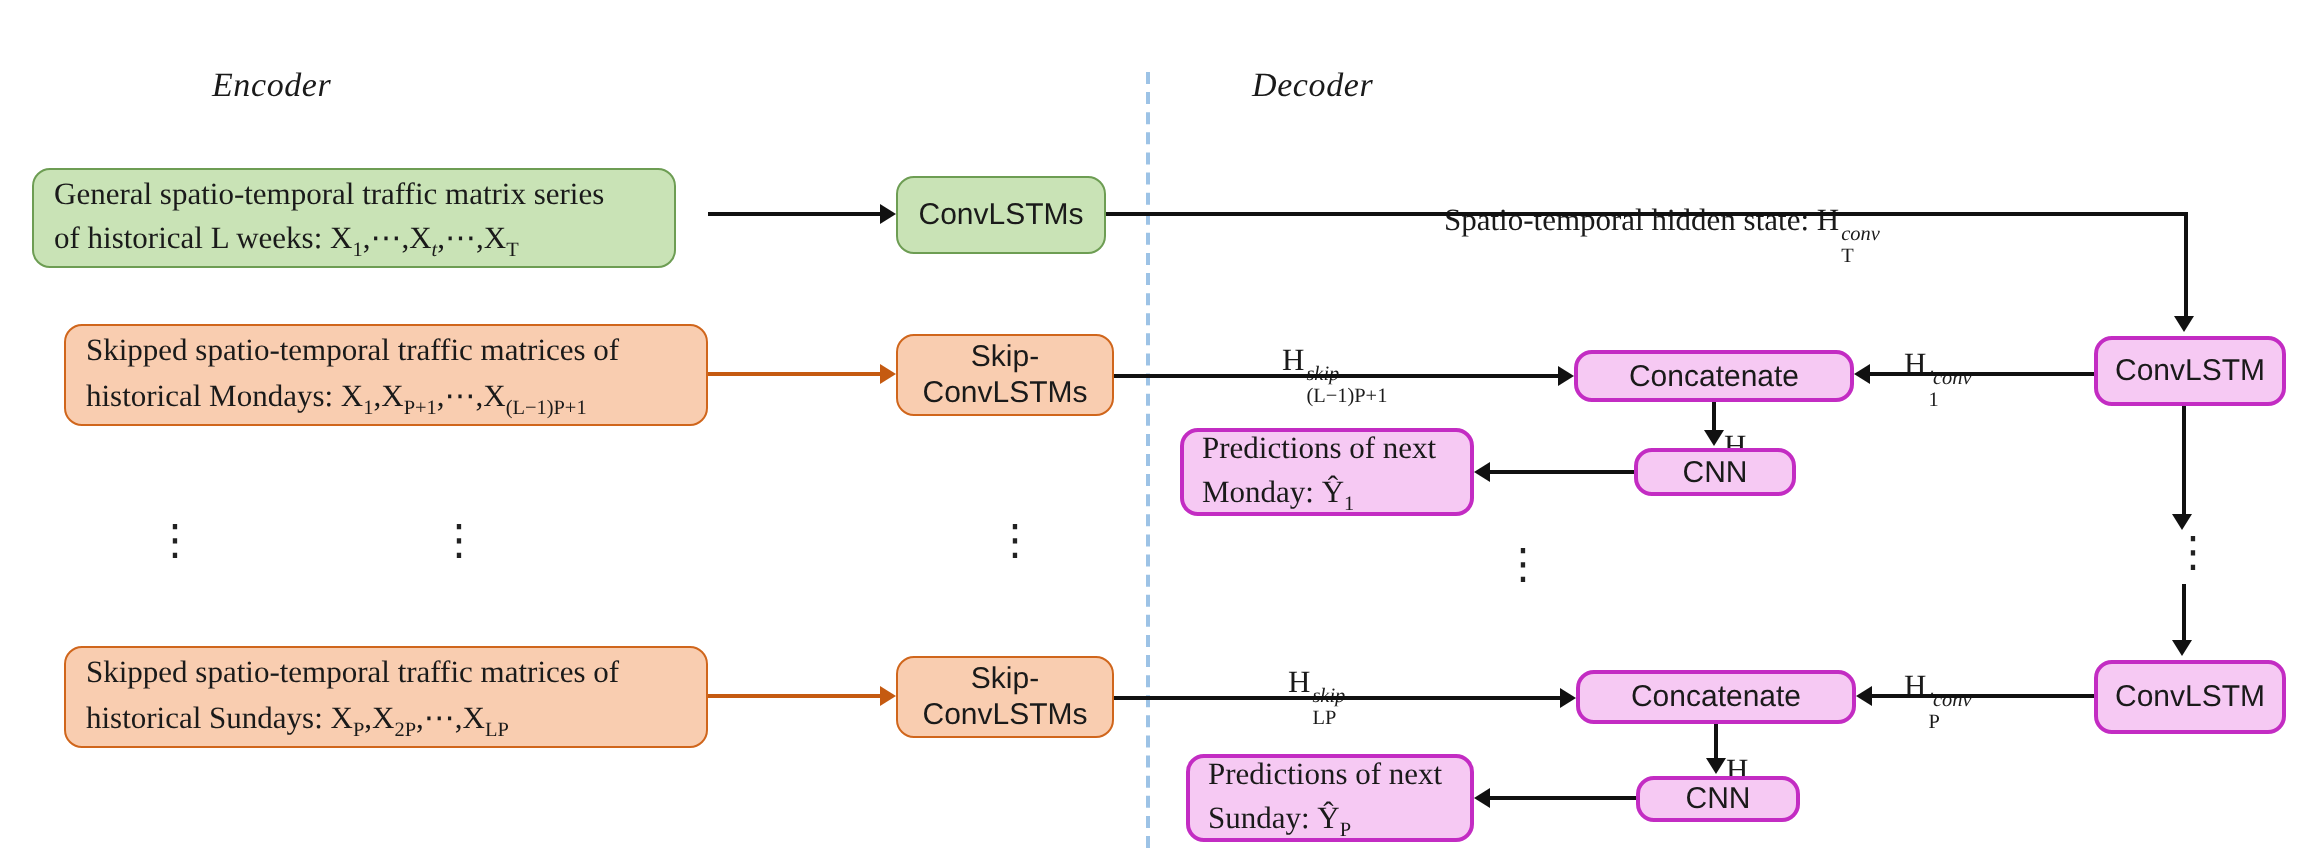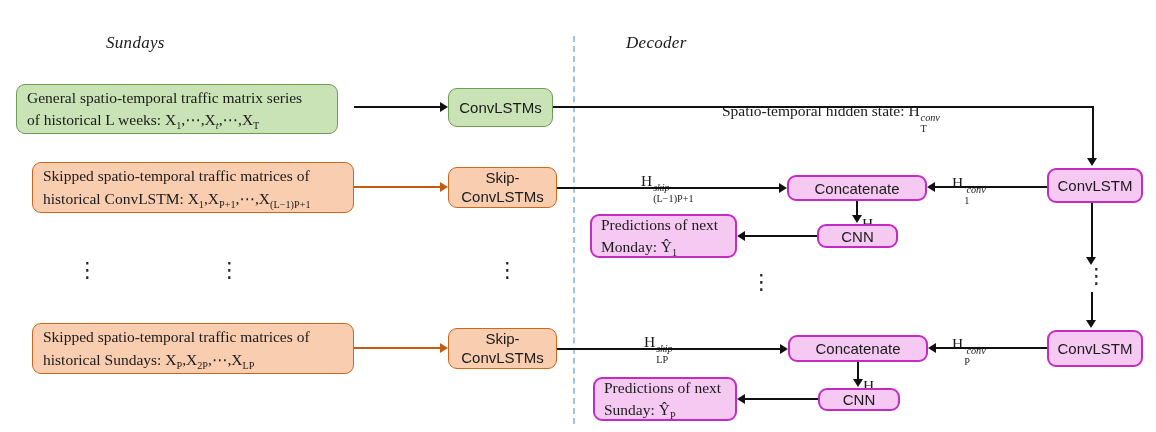--- a/index.html
+++ b/index.html
@@ -7,21 +7,21 @@
     position:relative;width:1156px;height:432px;background:#ffffff;overflow:hidden;
     font-family:"Liberation Serif", serif;color:var(--text,#1a1a1a);
   }
   .abs{position:absolute;}
   .title{font-style:italic;font-size:17px;letter-spacing:.3px;}
   .bx{
     position:absolute;box-sizing:border-box;border-radius:9px;
     display:flex;flex-direction:column;justify-content:center;
   }
   .g{background:var(--green-fill,#c9e3b6);border:1.6px solid var(--green-border,#6d9d53);}
-  .o{background:var(--orange-fill,#f9cdb0);border:1.6px solid var(--orange-border,#d0661c);}
+  .o{background:var(--orange-fill,#f9cdb0);border:1.6px solid var(--orange-border,#d0661c);justify-content:flex-end;}
   .p{background:var(--pink-fill,#f6c9f3);border:2px solid var(--pink-border,#c32cc3);}
   .inputbox{font-size:15.5px;line-height:1.45;padding:2px 4px 2px 10px;text-align:left;}
   .unit{font-family:"Liberation Sans",sans-serif;font-size:15px;line-height:1.25;align-items:center;text-align:center;}
   .node{font-family:"Liberation Sans",sans-serif;font-size:15px;align-items:center;justify-content:center;text-align:center;}
   .pred{font-size:15.5px;line-height:1.4;padding:2px 4px 2px 9px;text-align:left;}
   .lbl{position:absolute;font-size:15.5px;white-space:nowrap;}
   
   .hl{position:absolute;height:2px;background:var(--arrow-black,#111);}
   .vl{position:absolute;width:2px;background:var(--arrow-black,#111);}
   .hr{position:absolute;width:0;height:0;border-top:5px solid transparent;border-bottom:5px solid transparent;border-left:8px solid var(--arrow-black,#111);}
@@ -36,21 +36,21 @@
   .it{font-style:italic;}
   .stack{display:inline-flex;flex-direction:column;align-items:flex-start;font-size:0.66em;line-height:1.08;vertical-align:-0.5em;margin-left:1px;margin-top:28px;}
   .st-sup{font-style:italic;}
   .st-sub{font-style:normal;}
 </style>
 </head>
 <body>
 
 <div id="stage">
 
-  <span class="abs title" style="left:106px;top:33px;">Sundays</span>
+  <span class="abs title" style="left:106px;top:33px;">Encoder</span>
   <span class="abs title" style="left:626px;top:33px;">Decoder</span>
 
   <div class="divider" style="left:573px;top:36px;height:388px;"></div>
 
   <div class="bx g inputbox" style="left:16px;top:84px;width:322px;height:50px;">
     <div>General spatio-temporal traffic matrix series</div>
     <div><span>of historical L weeks: X</span><sub>1</sub><span>,⋯,X</span><sub class="it">t</sub><span>,⋯,X</span><sub>T</sub></div>
   </div>
   <div class="hl" style="left:354px;top:106px;width:86px;"></div>
   <div class="hr" style="left:440px;top:102px;"></div>
@@ -61,21 +61,21 @@
   <span class="lbl" style="left:722px;top:84px;text-align:right;"><span>Spatio-temporal hidden state: H</span><span class="stack">
         <span class="st-sup">conv</span>
         <span class="st-sub">T</span>
       </span></span>
   <div class="hl" style="left:553px;top:106px;width:541px;"></div>
   <div class="vl" style="left:1092px;top:107px;height:52px;"></div>
   <div class="hd" style="left:1087px;top:158px;"></div>
 
   <div class="bx o inputbox" style="left:32px;top:162px;width:322px;height:51px;">
     <div>Skipped spatio-temporal traffic matrices of</div>
-    <div><span>historical ConvLSTM: X</span><sub>1</sub><span>,X</span><sub>P+1</sub><span>,⋯,X</span><sub>(L−1)P+1</sub></div>
+    <div><span>historical Mondays: X</span><sub>1</sub><span>,X</span><sub>P+1</sub><span>,⋯,X</span><sub>(L−1)P+1</sub></div>
   </div>
   <div class="hl ol" style="left:354px;top:186px;width:86px;"></div>
   <div class="hr ohr" style="left:440px;top:182px;"></div>
   <div class="bx o unit" style="left:448px;top:167px;width:109px;height:41px;">
     <div>Skip-</div>
     <div>ConvLSTMs</div>
   </div>
 
   <span class="lbl" style="left:641px;top:154px;"><span>H</span><span class="stack">
         <span class="st-sup">skip</span>

